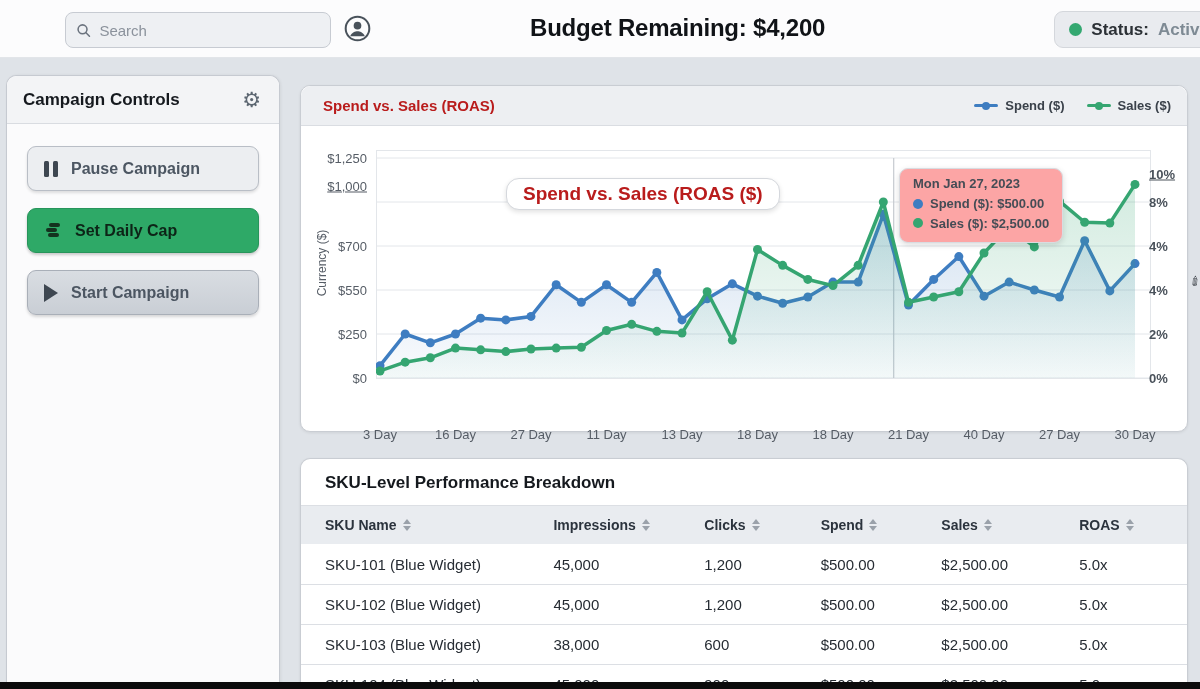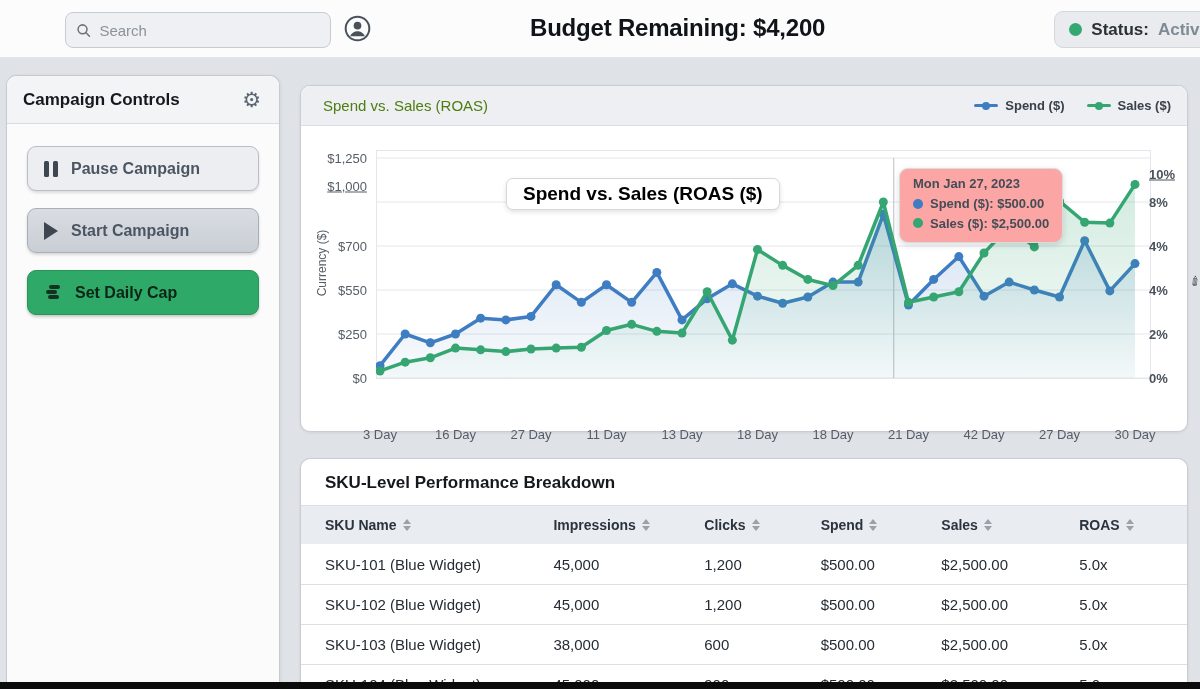--- a/index.html
+++ b/index.html
@@ -31,36 +31,36 @@
   .side-btn.gray  { background:linear-gradient(#d9dde2,#c9ced5); border-color:#a9afb8; color:#4c5662; box-shadow:0 2px 3px rgba(0,0,0,.15); }
   .side-btn.green { background:#2ea967; border-color:#27955b; color:#0d2417; box-shadow:0 2px 3px rgba(0,0,0,.2); }
   .ic-pause { display:inline-flex; gap:4px; }
   .ic-pause i { width:5px; height:16px; background:#3e4751; border-radius:1.5px; }
   .ic-play { width:0; height:0; border-left:14px solid #3e4751; border-top:9px solid transparent; border-bottom:9px solid transparent; }
 
   
   .card { position:absolute; left:300px; width:888px; background:#ffffff; border:1px solid #c9cdd3; border-radius:10px; box-shadow:0 1px 3px rgba(0,0,0,.08); }
   .chart-card { top:27px; height:347px; }
   .chart-head { height:40px; background:#edeff2; border-bottom:1px solid #dadde2; border-radius:10px 10px 0 0; display:flex; align-items:center; justify-content:space-between; padding:0 16px 0 22px; }
-  .chart-head .t { font-size:15px; font-weight:normal; color:#4d7c0f; }
+  .chart-head .t { font-size:15px; font-weight:bold; color:#b91c1c; }
   .legend { display:flex; align-items:center; gap:22px; }
   .legend-item { display:flex; align-items:center; gap:7px; font-size:13px; font-weight:bold; color:#3a414a; cursor:pointer; }
   .swatch { position:relative; width:24px; height:3px; border-radius:2px; }
   .swatch::after { content:""; position:absolute; left:50%; top:50%; width:8px; height:8px; border-radius:50%; transform:translate(-50%,-50%); background:inherit; }
 
   .chart-body { position:relative; height:305px; }
   .plot { position:absolute; left:75px; top:24px; width:775px; height:236px; }
   .ylabels { position:absolute; left:0; top:24px; width:70px; height:236px; }
   .ylabels div { position:absolute; right:4px; transform:translateY(-50%); font-size:13px; color:#565d66; }
   .y2labels { position:absolute; right:4px; top:24px; width:34px; height:236px; }
   .y2labels div { position:absolute; left:0; transform:translateY(-50%); font-size:13px; font-weight:bold; color:#4a525b; }
   .xlabels { position:absolute; left:75px; top:266px; width:775px; height:20px; }
   .xlabels div { position:absolute; transform:translateX(-50%); font-size:13px; color:#565d66; white-space:nowrap;margin-top:35px; }
   .yaxis-title { position:absolute; left:-12px; top:130px; transform:rotate(-90deg); font-size:12px; color:#565d66; }
-  .inner-title { position:absolute; left:205px; top:52px; background:#fff; border:1px solid #d5d8dd; border-radius:7px; box-shadow:0 2px 5px rgba(0,0,0,.12); padding:4px 16px; font-size:19px; font-weight:bold; color:#000000; }
+  .inner-title { position:absolute; left:205px; top:52px; background:#fff; border:1px solid #d5d8dd; border-radius:13px; box-shadow:0 2px 5px rgba(0,0,0,.12); padding:4px 16px; font-size:19px; font-weight:bold; color:#b91c1c; }
   .tooltip { position:absolute; left:598px; top:42px; background:#fca5a5; border:1px solid #d9dce1; border-radius:9px; box-shadow:0 2px 6px rgba(0,0,0,.14); padding:7px 13px 9px; }
   .tooltip .date { font-size:13px; font-weight:bold; color:#454c55; margin-bottom:3px; }
   .tooltip .row { display:flex; align-items:center; gap:7px; font-size:13px; font-weight:bold; color:#454c55; line-height:1.5; }
   .tooltip .dot { width:10px; height:10px; border-radius:50%; flex:none; }
   .cursor-artifact { position:absolute; right:-14px; top:148px; font-size:13px; color:#3a3f45; transform:rotate(-40deg); }
 
   
   .table-card { top:400px; height:262px; border-bottom:none; border-radius:10px 10px 0 0; overflow:hidden; }
   .table-title { padding:14px 24px 12px; font-size:17px; font-weight:bold; color:#15191e; border-bottom:1px solid #dcdfe4; }
   .thead, .trow { display:grid; grid-template-columns:26.5% 17.5% 13.5% 14% 16% 12.5%; align-items:center; padding:0 0 0 24px; }
@@ -107,31 +107,31 @@
       <span class="gear">⚙</span>
     </div>
     <div class="side-body" id="side-buttons">
         <div class="side-btn light">
           <span class="ic-pause">
             <i></i>
             <i></i>
           </span>
           <span>Pause Campaign</span>
         </div>
-        <div class="side-btn gray">
-          <span class="ic-play"></span>
-          <span>Start Campaign</span>
-        </div>
         <div class="side-btn green">
           <svg width="18" height="17" viewBox="0 0 18 17">
             <rect x="5" y="1" width="11" height="4" rx="2" fill="#14321f"></rect>
             <rect x="2" y="6" width="11" height="4" rx="2" fill="#14321f"></rect>
             <rect x="4" y="11" width="11" height="4" rx="2" fill="#14321f"></rect>
           </svg>
           <span>Set Daily Cap</span>
+        </div>
+        <div class="side-btn gray">
+          <span class="ic-play"></span>
+          <span>Start Campaign</span>
         </div>
       </div>
   </div>
 
   <div class="card chart-card">
     <div class="chart-head">
       <span class="t">Spend vs. Sales (ROAS)</span>
       <div class="legend" id="legend">
           <div class="legend-item">
             <span class="swatch" style="background:#3e7dc1"></span>
@@ -249,21 +249,21 @@
         </div>
       <div class="xlabels" id="xlabels">
           <div style="left: 4px;">3 Day</div>
           <div style="left: 79.5px;">16 Day</div>
           <div style="left: 155px;">27 Day</div>
           <div style="left: 230.5px;">11 Day</div>
           <div style="left: 306px;">13 Day</div>
           <div style="left: 381.5px;">18 Day</div>
           <div style="left: 457px;">18 Day</div>
           <div style="left: 532.5px;">21 Day</div>
-          <div style="left: 608px;">42 Day</div>
+          <div style="left: 608px;">40 Day</div>
           <div style="left: 683.5px;">27 Day</div>
           <div style="left: 759px;">30 Day</div>
         </div>
       <div class="inner-title">Spend vs. Sales (ROAS ($)</div>
       <div class="tooltip">
         <div class="date">Mon Jan 27, 2023</div>
         <div id="tooltip-rows">
             <div class="row">
               <span class="dot" style="background:#3e7dc1"></span>
               <span>Spend ($): $500.00</span>

